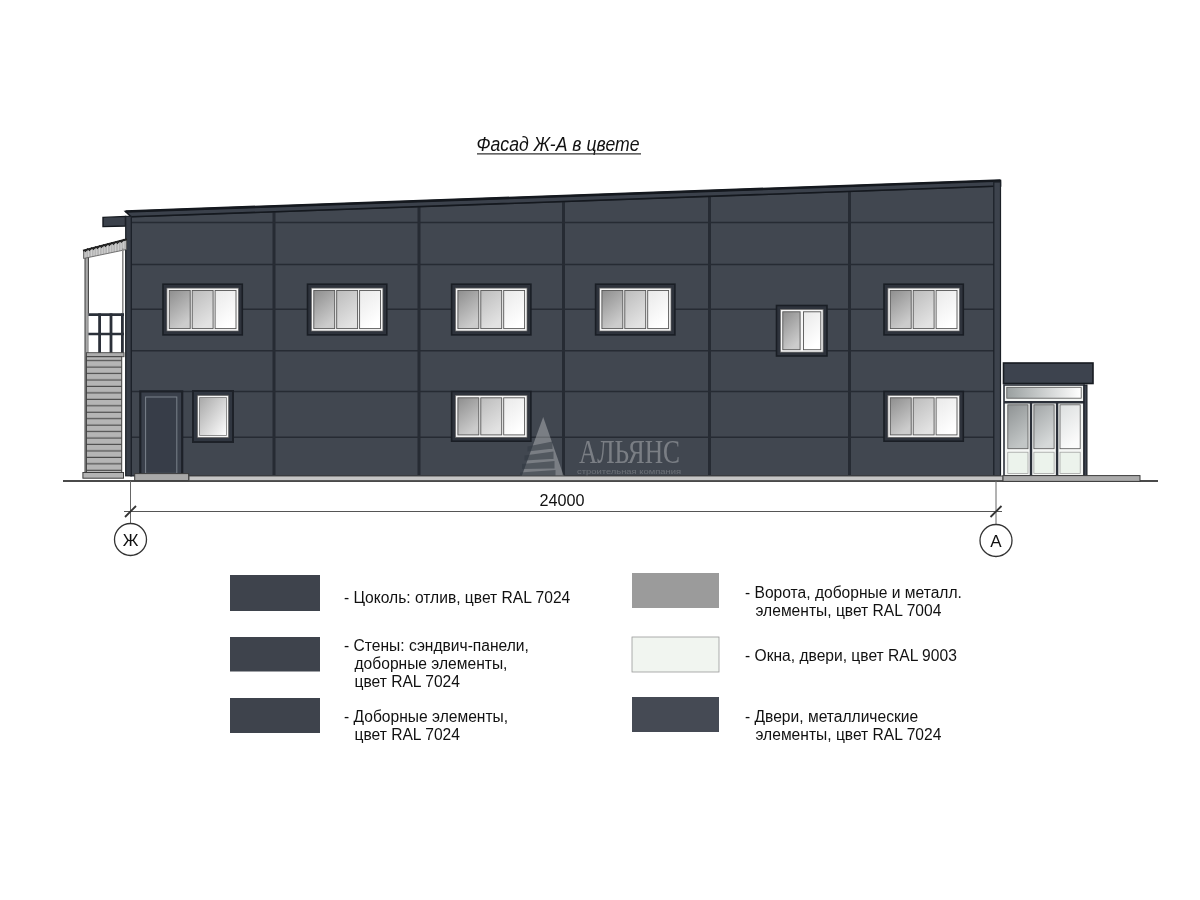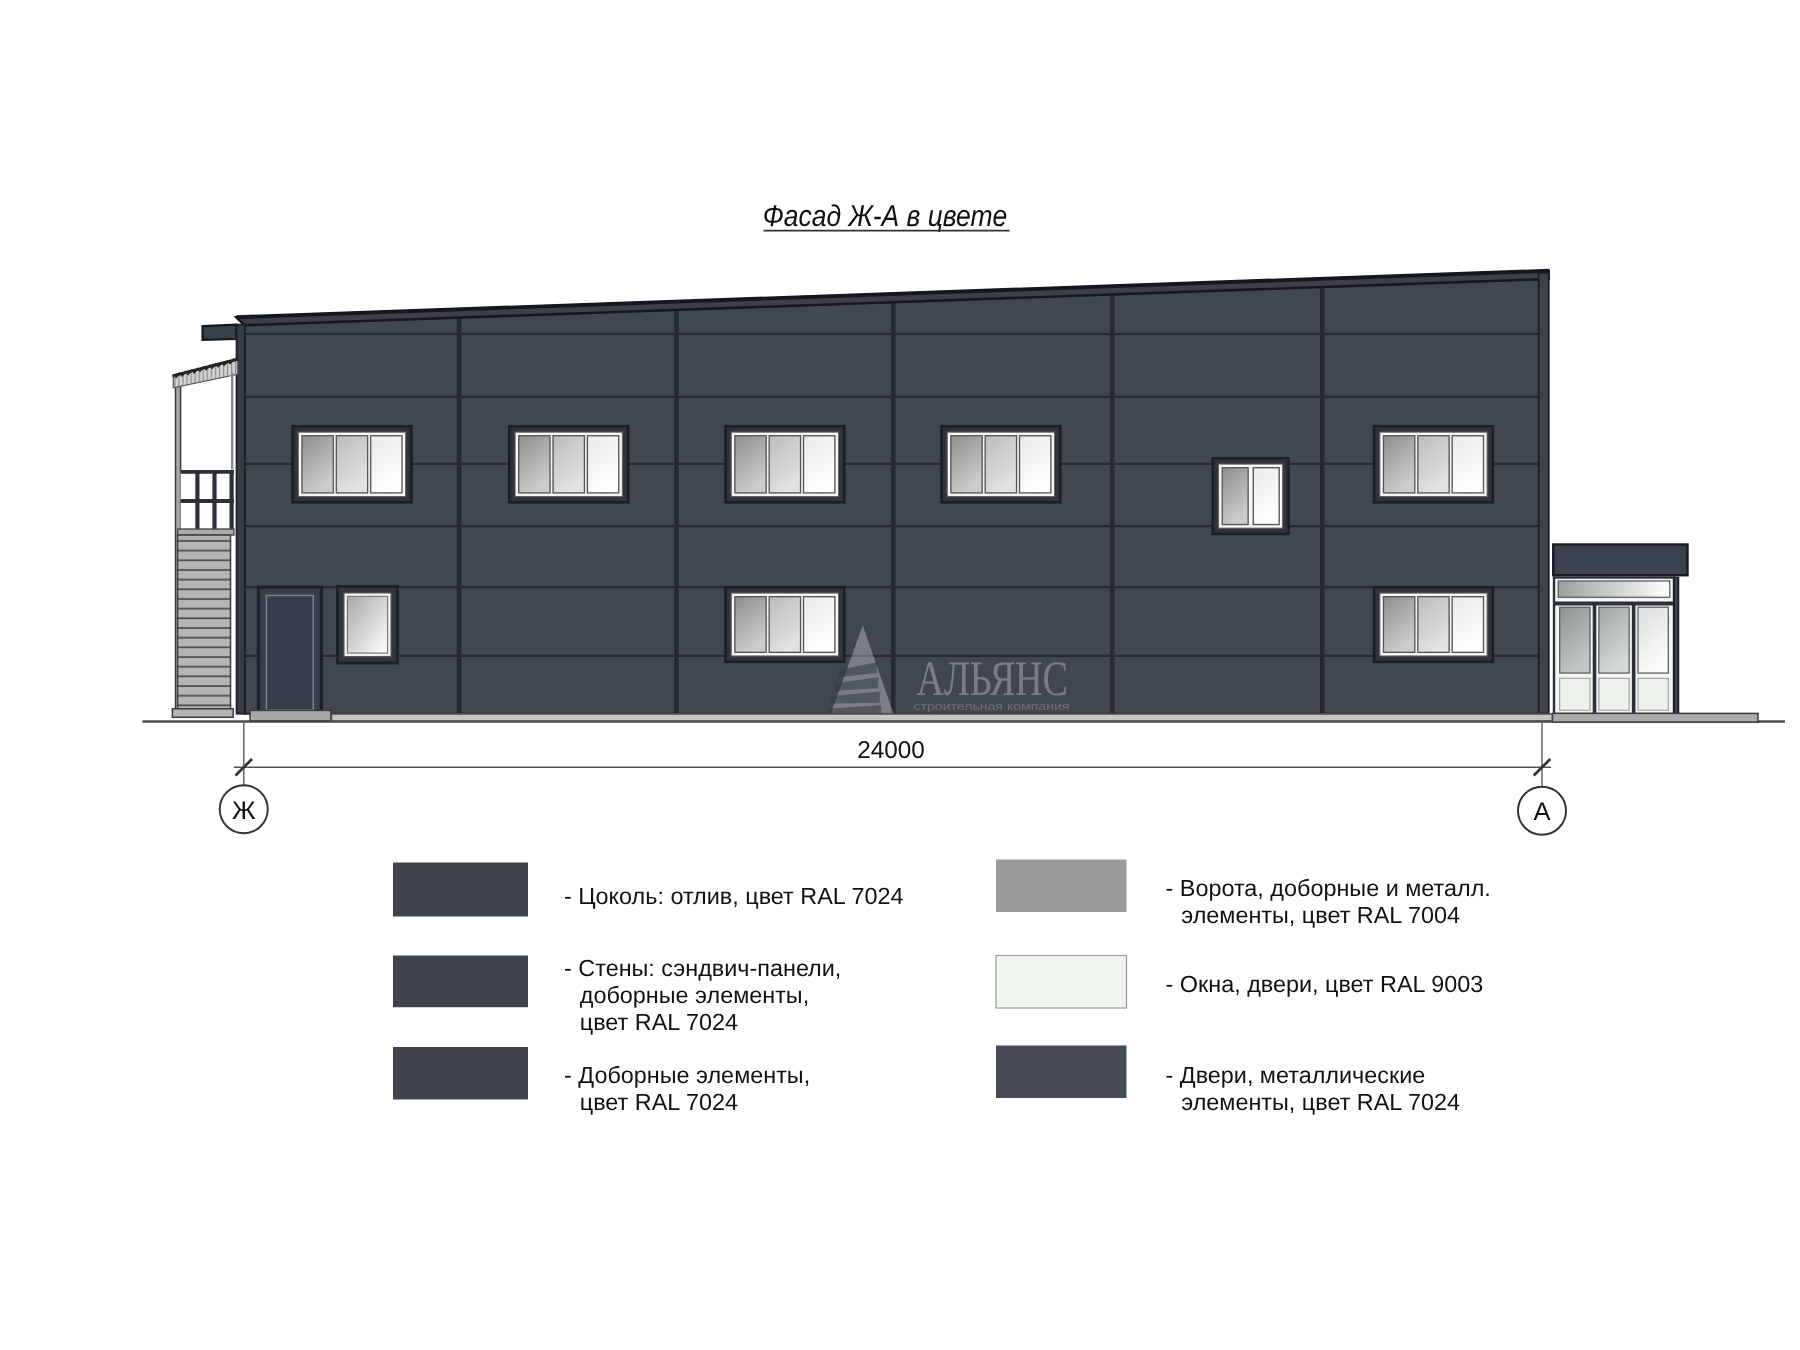--- a/index.html
+++ b/index.html
@@ -1,16 +1,16 @@
 <!DOCTYPE html>
 <html><head>
 <meta charset="utf-8">
 <style>
 html,body{margin:0;padding:0;background:#ffffff;}
-#page{width:1044px;height:900px;position:relative;font-family:"Liberation Sans",sans-serif;padding-left:32px;}
+#page{width:1044px;height:900px;position:relative;font-family:"Liberation Sans",sans-serif;}
 svg{display:block;}
 </style>
 </head>
 <body>
 <div id="page">
 <svg width="1200" height="900" viewBox="0 0 1200 900">
 <defs>
 <linearGradient id="pdark" x1="0" y1="0" x2="0.45" y2="1">
  <stop offset="0" stop-color="#8e8e8e"></stop>
           <stop offset="1" stop-color="#cccccc"></stop>

